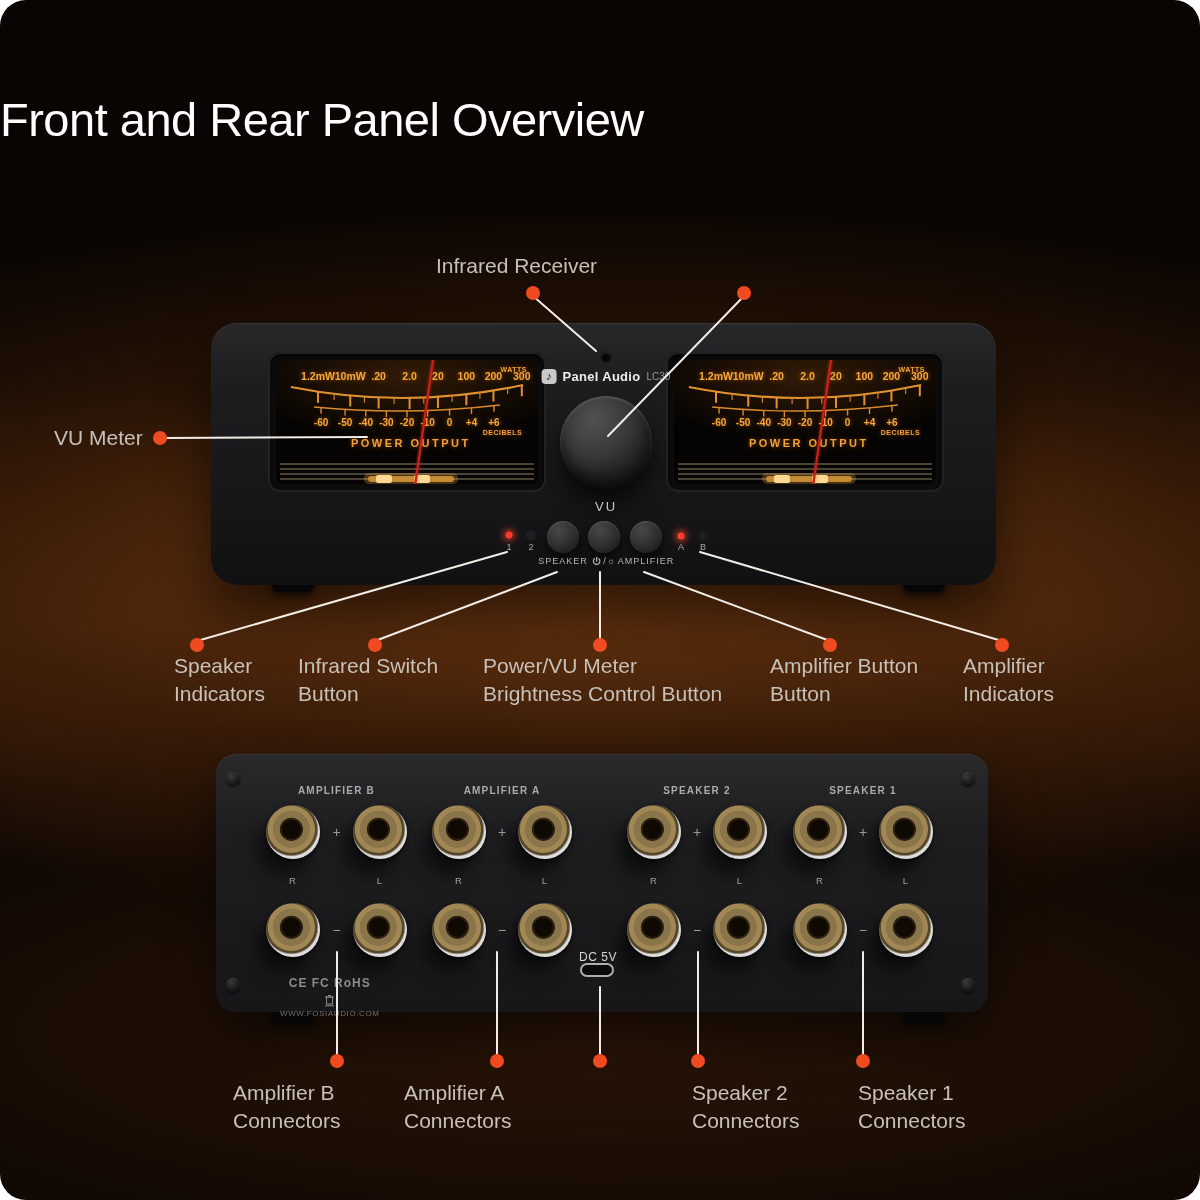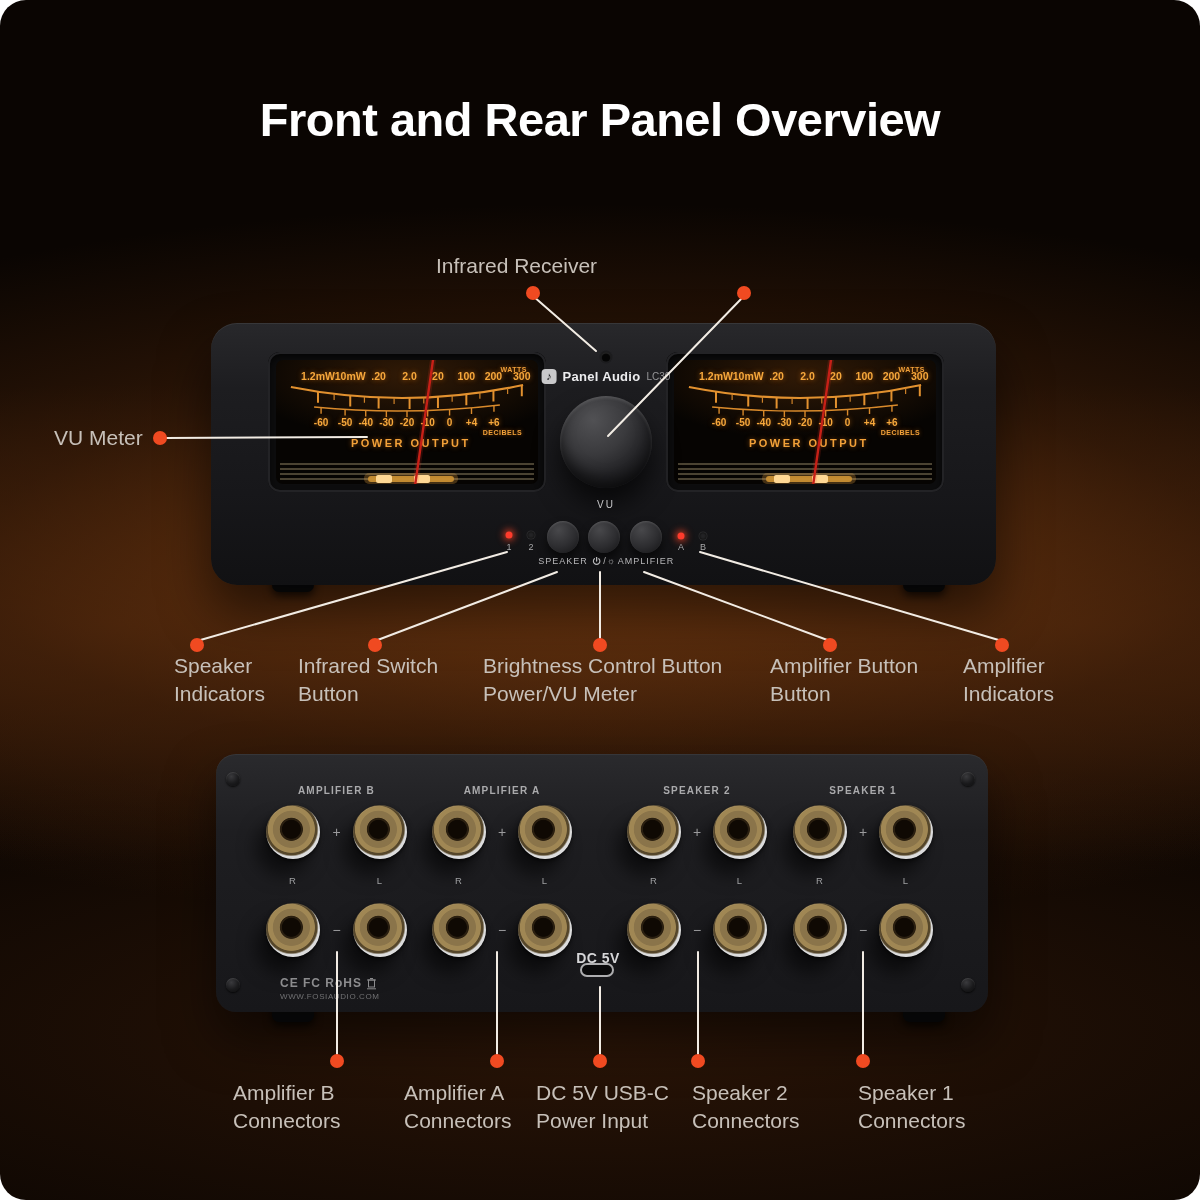--- a/index.html
+++ b/index.html
@@ -3,21 +3,21 @@
 <meta charset="utf-8">
 <style>
   html,body{margin:0;padding:0;background:#ffffff;font-family:"Liberation Sans","DejaVu Sans",sans-serif;}
   .stage{position:relative;width:1200px;height:1200px;border-radius:26px;overflow:hidden;
     background:
       radial-gradient(95% 30% at 50% 47%, rgba(112,56,16,.95), rgba(70,34,10,.55) 55%, rgba(20,9,3,0) 100%),
       radial-gradient(60% 20% at 10% 52%, rgba(130,64,20,.45), rgba(20,9,3,0) 100%),
       radial-gradient(60% 20% at 90% 52%, rgba(130,64,20,.45), rgba(20,9,3,0) 100%),
       radial-gradient(90% 24% at 50% 86%, rgba(74,36,12,.5), rgba(20,9,3,0) 100%),
       #0a0502;}
-  .h-title{position:absolute;left:0;top:92px;width:1200px;text-align:center;font-size:47px;font-weight:700;color:#ffffff;letter-spacing:-.5px;}
+  .h-title{position:absolute;left:0;top:92px;width:1200px;text-align:left;font-size:47px;font-weight:400;color:#ffffff;letter-spacing:-.5px;}
   .h-sub{position:absolute;left:0;top:170px;width:1200px;text-align:center;font-size:29px;color:#c9c2bb;}
   .callout-label{position:absolute;font-size:21px;line-height:28px;color:#c7c0b9;white-space:nowrap;}
   .callout-label span{display:block;}
   .overlay{position:absolute;left:0;top:0;pointer-events:none;}
 
   .foot{position:absolute;background:#0b0b0c;border-radius:7px;box-shadow:0 4px 8px rgba(0,0,0,.7);}
   .device{position:absolute;}
   .front{left:211px;top:323px;width:785px;height:262px;border-radius:26px;
     background:linear-gradient(180deg,#28282b 0%,#1d1d20 25%,#17171a 65%,#111113 100%);
     box-shadow:0 26px 50px rgba(0,0,0,.55), inset 0 1px 0 rgba(255,255,255,.07);}
@@ -35,43 +35,43 @@
   .mc{font:700 11px "Liberation Sans",sans-serif;fill:#F2A139;letter-spacing:2.5px;text-shadow:0 0 5px rgba(255,140,30,.5);}
 
   .ir{position:absolute;width:9px;height:9px;border-radius:50%;background:#050505;box-shadow:0 0 0 2px #1c1c1e, inset 0 1px 1px rgba(255,255,255,.15);transform:translate(-50%,-50%);}
   .logo-row{position:absolute;transform:translateX(-50%);display:flex;align-items:center;gap:6px;white-space:nowrap;}
   .logo-mark{width:15px;height:15px;border-radius:4px;background:#c9c9cb;color:#151517;font-size:11px;line-height:15px;text-align:center;font-weight:700;}
   .brand{font-size:13px;font-weight:700;color:#ececee;letter-spacing:.3px;}
   .model{font-size:10px;color:#98989a;}
   .knob{position:absolute;width:92px;height:92px;border-radius:50%;transform:translate(-50%,-50%);
     background:radial-gradient(circle at 36% 26%, #515154, #3a3a3d 38%, #242427 62%, #0f0f11 100%);
     box-shadow:0 16px 26px rgba(0,0,0,.65), inset 0 2px 3px rgba(255,255,255,.14), inset 0 -8px 14px rgba(0,0,0,.55);}
-  .vu{position:absolute;transform:translateX(-50%);font-size:10px;letter-spacing:2px;color:#c6c6c8;}
+  .vu{position:absolute;transform:translateX(-50%);font-size:13px;letter-spacing:2px;color:#c6c6c8;}
   .pbtn{position:absolute;width:32px;height:32px;border-radius:50%;transform:translate(-50%,-50%);
     background:radial-gradient(circle at 36% 28%, #48484b, #2d2d30 55%, #131315 100%);
     box-shadow:0 6px 10px rgba(0,0,0,.6), inset 0 1px 2px rgba(255,255,255,.15);}
   .pbtn-label{position:absolute;transform:translateX(-50%);font-size:9px;letter-spacing:1px;color:#b7b7b9;display:flex;align-items:center;gap:2px;white-space:nowrap;}
   .ind-dot{position:absolute;width:7px;height:7px;border-radius:50%;transform:translate(-50%,-50%);}
   .lit{background:#ff3b2c;box-shadow:0 0 7px 2px rgba(255,70,40,.75);}
   .unlit{background:#232325;box-shadow:inset 0 0 2px #000, 0 0 0 1px #2c2c2e;}
   .ind-label{position:absolute;transform:translateX(-50%);font-size:9px;color:#a8a8aa;}
 
   .screw{position:absolute;width:14px;height:14px;border-radius:50%;
     background:radial-gradient(circle at 38% 32%, #3a3a3d, #1a1a1c 55%, #0c0c0d 100%);
     box-shadow:inset 0 1px 1px rgba(255,255,255,.12), 0 1px 2px rgba(0,0,0,.8);}
   .sec-title{position:absolute;transform:translateX(-50%);font-size:10px;font-weight:700;letter-spacing:1.2px;color:#aaaaac;white-space:nowrap;}
   .post{position:absolute;width:54px;height:54px;border-radius:50%;
     background:radial-gradient(circle at 47% 45%, #0f0903 0 22%, #2a1f10 24% 27%, #8a744a 29% 44%, #a08754 46% 56%, #55462a 58% 62%, #dcdcdc 66% 72%, #a7a7a9 74% 82%, #59595b 86% 96%, #333336 98% 100%);
     box-shadow:-10px 16px 18px rgba(0,0,0,.55), 0 2px 4px rgba(0,0,0,.6), inset 0 0 0 1px rgba(255,255,255,.08);}
   .ch-label{position:absolute;transform:translateX(-50%);font-size:9.5px;letter-spacing:1px;color:#9fa0a2;}
   .sign{position:absolute;transform:translate(-50%,-50%);font-size:14px;color:#9b9b9d;}
-  .dc-label{position:absolute;transform:translateX(-50%);font-size:14px;font-weight:700;letter-spacing:.5px;color:#d6d6d8;}
+  .dc-label{position:absolute;transform:translateX(-50%);font-size:12px;font-weight:400;letter-spacing:.5px;color:#d6d6d8;}
   .usb{position:absolute;width:34px;height:14px;border-radius:7px;border:2px solid #aeaeb0;background:#0a0a0b;box-sizing:border-box;}
   .cert{position:absolute;color:#8c8c8e;}
-  .cert .l1{font-size:12px;font-weight:700;letter-spacing:1px;display:flex;align-items:center;gap:4px;}
+  .cert .l1{font-size:12px;font-weight:700;letter-spacing:1px;display:flex;align-items:center;gap:4px;flex-direction:column;}
   .cert .l2{font-size:8px;color:#717173;letter-spacing:.6px;margin-top:2px;}
 </style>
 </head>
 <body>
 
 <div class="stage">
 
   <div class="h-title">Front and Rear Panel Overview</div>
 
   <div class="foot" style="left:272px;top:566px;width:42px;height:26px;"></div>
@@ -339,44 +339,40 @@
 
   <div class="callout-label" style="left:174px;top:652px;">
     <span>Speaker</span>
       <span>Indicators</span>
   </div>
   <div class="callout-label" style="left:298px;top:652px;">
     <span>Infrared Switch</span>
       <span>Button</span>
   </div>
   <div class="callout-label" style="left:483px;top:652px;">
-    <span>Brightness Control Button</span>
-      <span>Power/VU Meter</span>
+    <span>Power/VU Meter</span>
+      <span>Brightness Control Button</span>
   </div>
   <div class="callout-label" style="left:770px;top:652px;">
     <span>Amplifier Button</span>
       <span>Button</span>
   </div>
   <div class="callout-label" style="left:963px;top:652px;">
     <span>Amplifier</span>
       <span>Indicators</span>
   </div>
 
   <div class="callout-label" style="left:233px;top:1079px;">
     <span>Amplifier B</span>
       <span>Connectors</span>
   </div>
   <div class="callout-label" style="left:404px;top:1079px;">
     <span>Amplifier A</span>
       <span>Connectors</span>
   </div>
-  <div class="callout-label" style="left:536px;top:1079px;">
-    <span>DC 5V USB-C</span>
-      <span>Power Input</span>
-  </div>
   <div class="callout-label" style="left:692px;top:1079px;">
     <span>Speaker 2</span>
       <span>Connectors</span>
   </div>
   <div class="callout-label" style="left:858px;top:1079px;">
     <span>Speaker 1</span>
       <span>Connectors</span>
   </div>
 </div>
 

